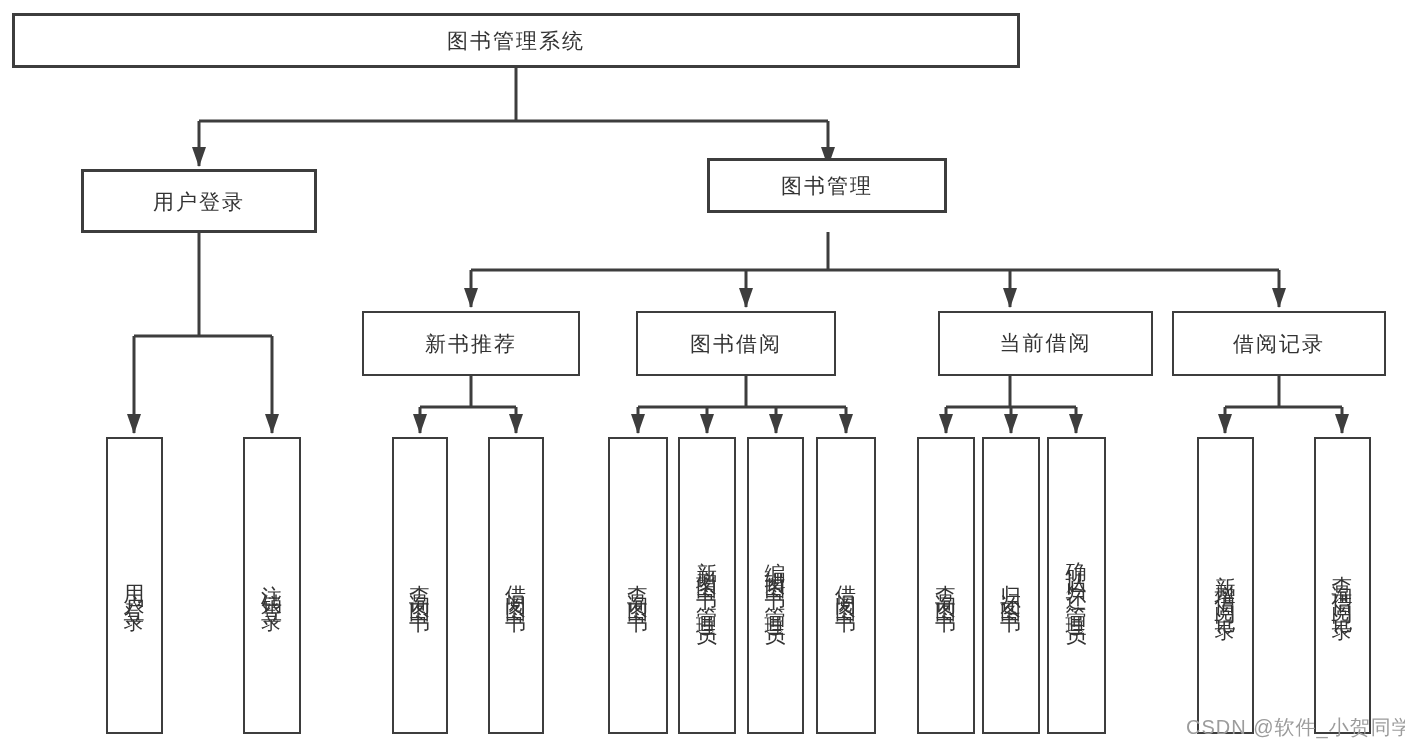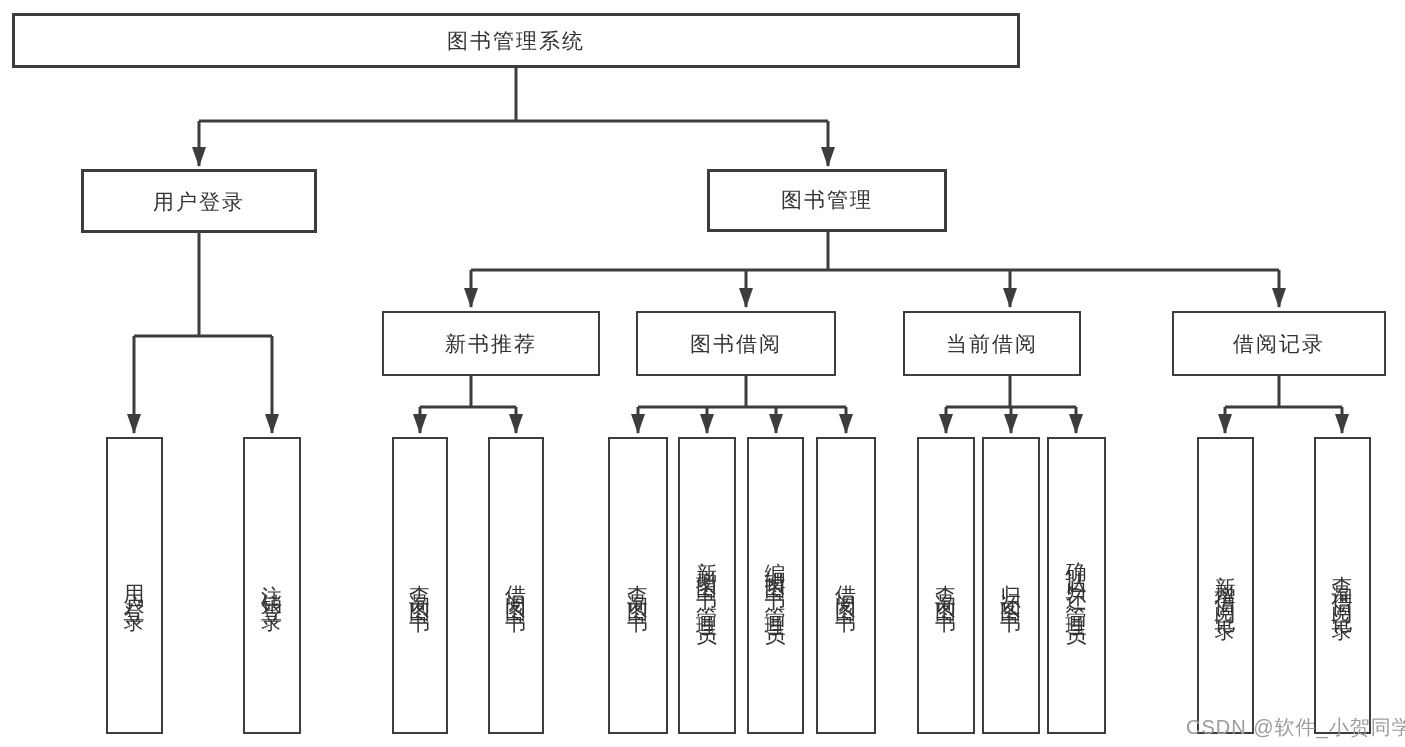--- a/index.html
+++ b/index.html
@@ -87,31 +87,31 @@
     </g>
   </svg>
 
   <div class="box lvl1" style="left:12px;top:13px;width:1008px;height:55px;">
     <span class="hlabel">图书管理系统</span>
   </div>
 
   <div class="box lvl2" style="left:81px;top:169px;width:236px;height:64px;">
     <span class="hlabel">用户登录</span>
   </div>
-  <div class="box lvl2" style="left:707px;top:169px;width:240px;height:63px;font-family:Liberation Serif, serif;">
+  <div class="box lvl2" style="left:707px;top:158px;width:240px;height:55px;">
     <span class="hlabel">图书管理</span>
   </div>
 
-  <div class="box lvl3" style="left:382px;top:311px;width:218px;height:65px;">
+  <div class="box lvl3" style="left:362px;top:311px;width:218px;height:65px;">
     <span class="hlabel">新书推荐</span>
   </div>
   <div class="box lvl3" style="left:636px;top:311px;width:200px;height:65px;">
     <span class="hlabel">图书借阅</span>
   </div>
-  <div class="box lvl3" style="left:903px;top:311px;width:178px;height:65px;">
+  <div class="box lvl3" style="left:938px;top:311px;width:215px;height:65px;font-family:Liberation Serif, serif;">
     <span class="hlabel">当前借阅</span>
   </div>
   <div class="box lvl3" style="left:1172px;top:311px;width:214px;height:65px;">
     <span class="hlabel">借阅记录</span>
   </div>
 
   <div class="box leaf" style="left:106px;top:437px;width:57px;height:297px;">
     <span class="vtext">用户登录</span>
   </div>
   <div class="box leaf" style="left:243px;top:437px;width:58px;height:297px;">

